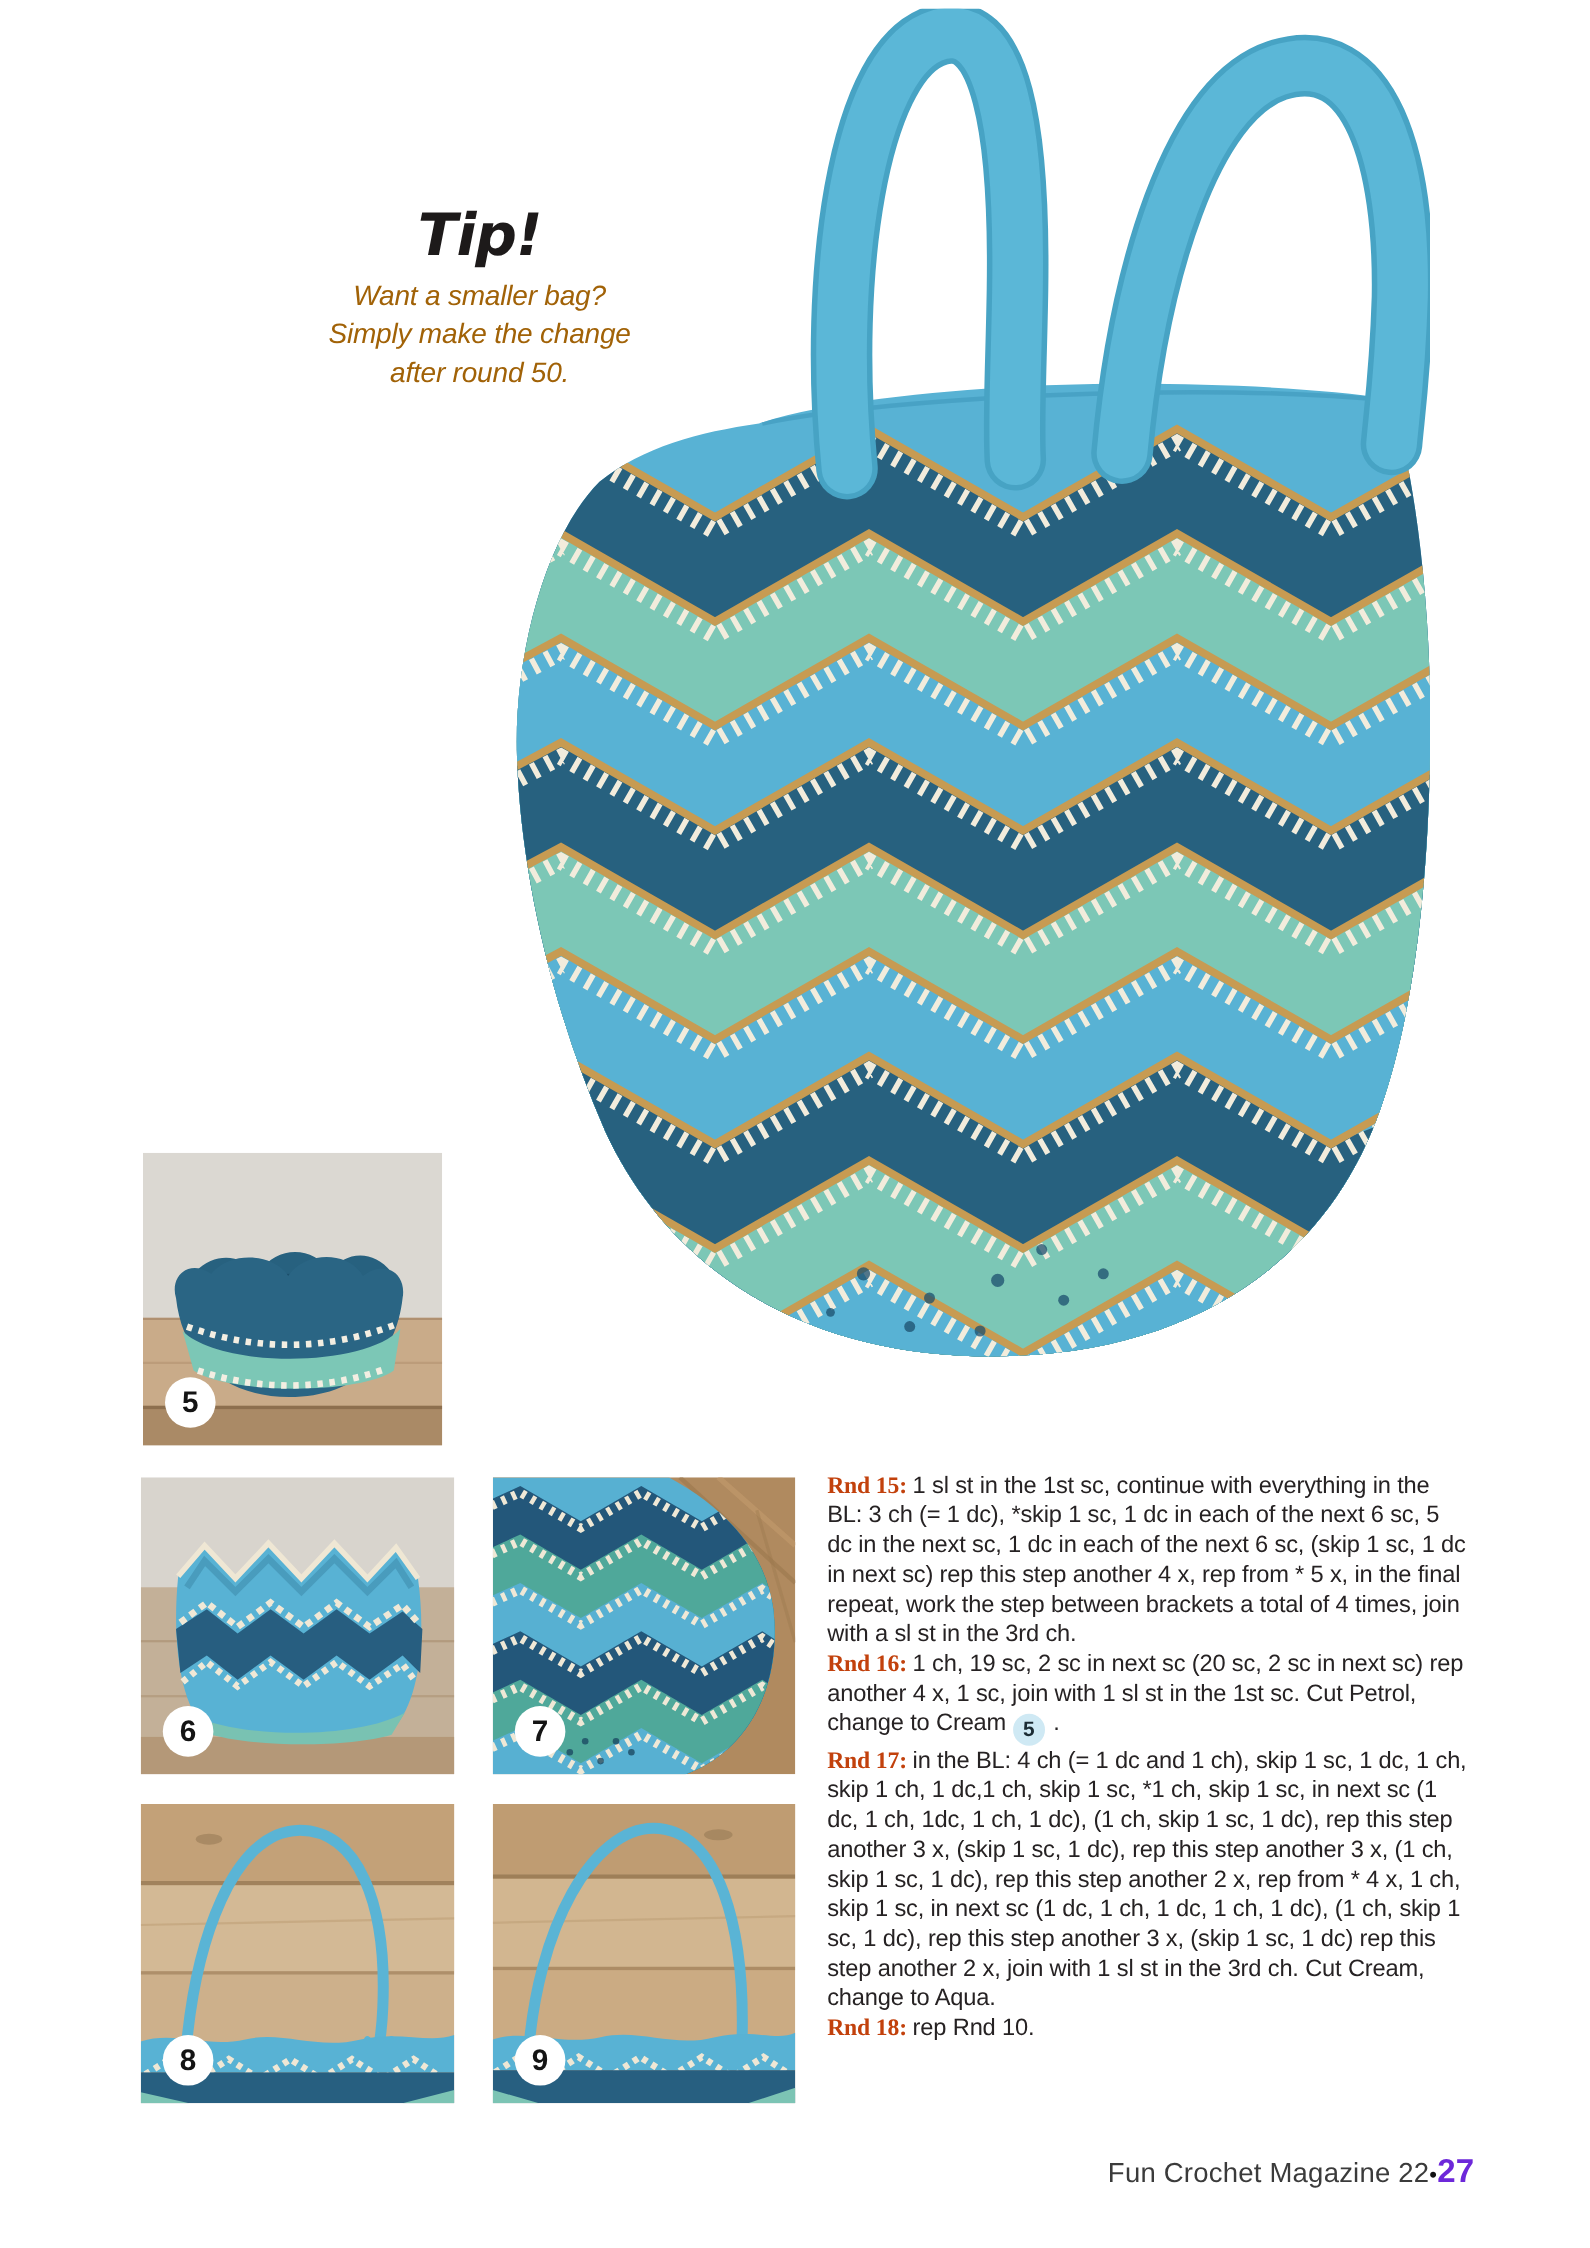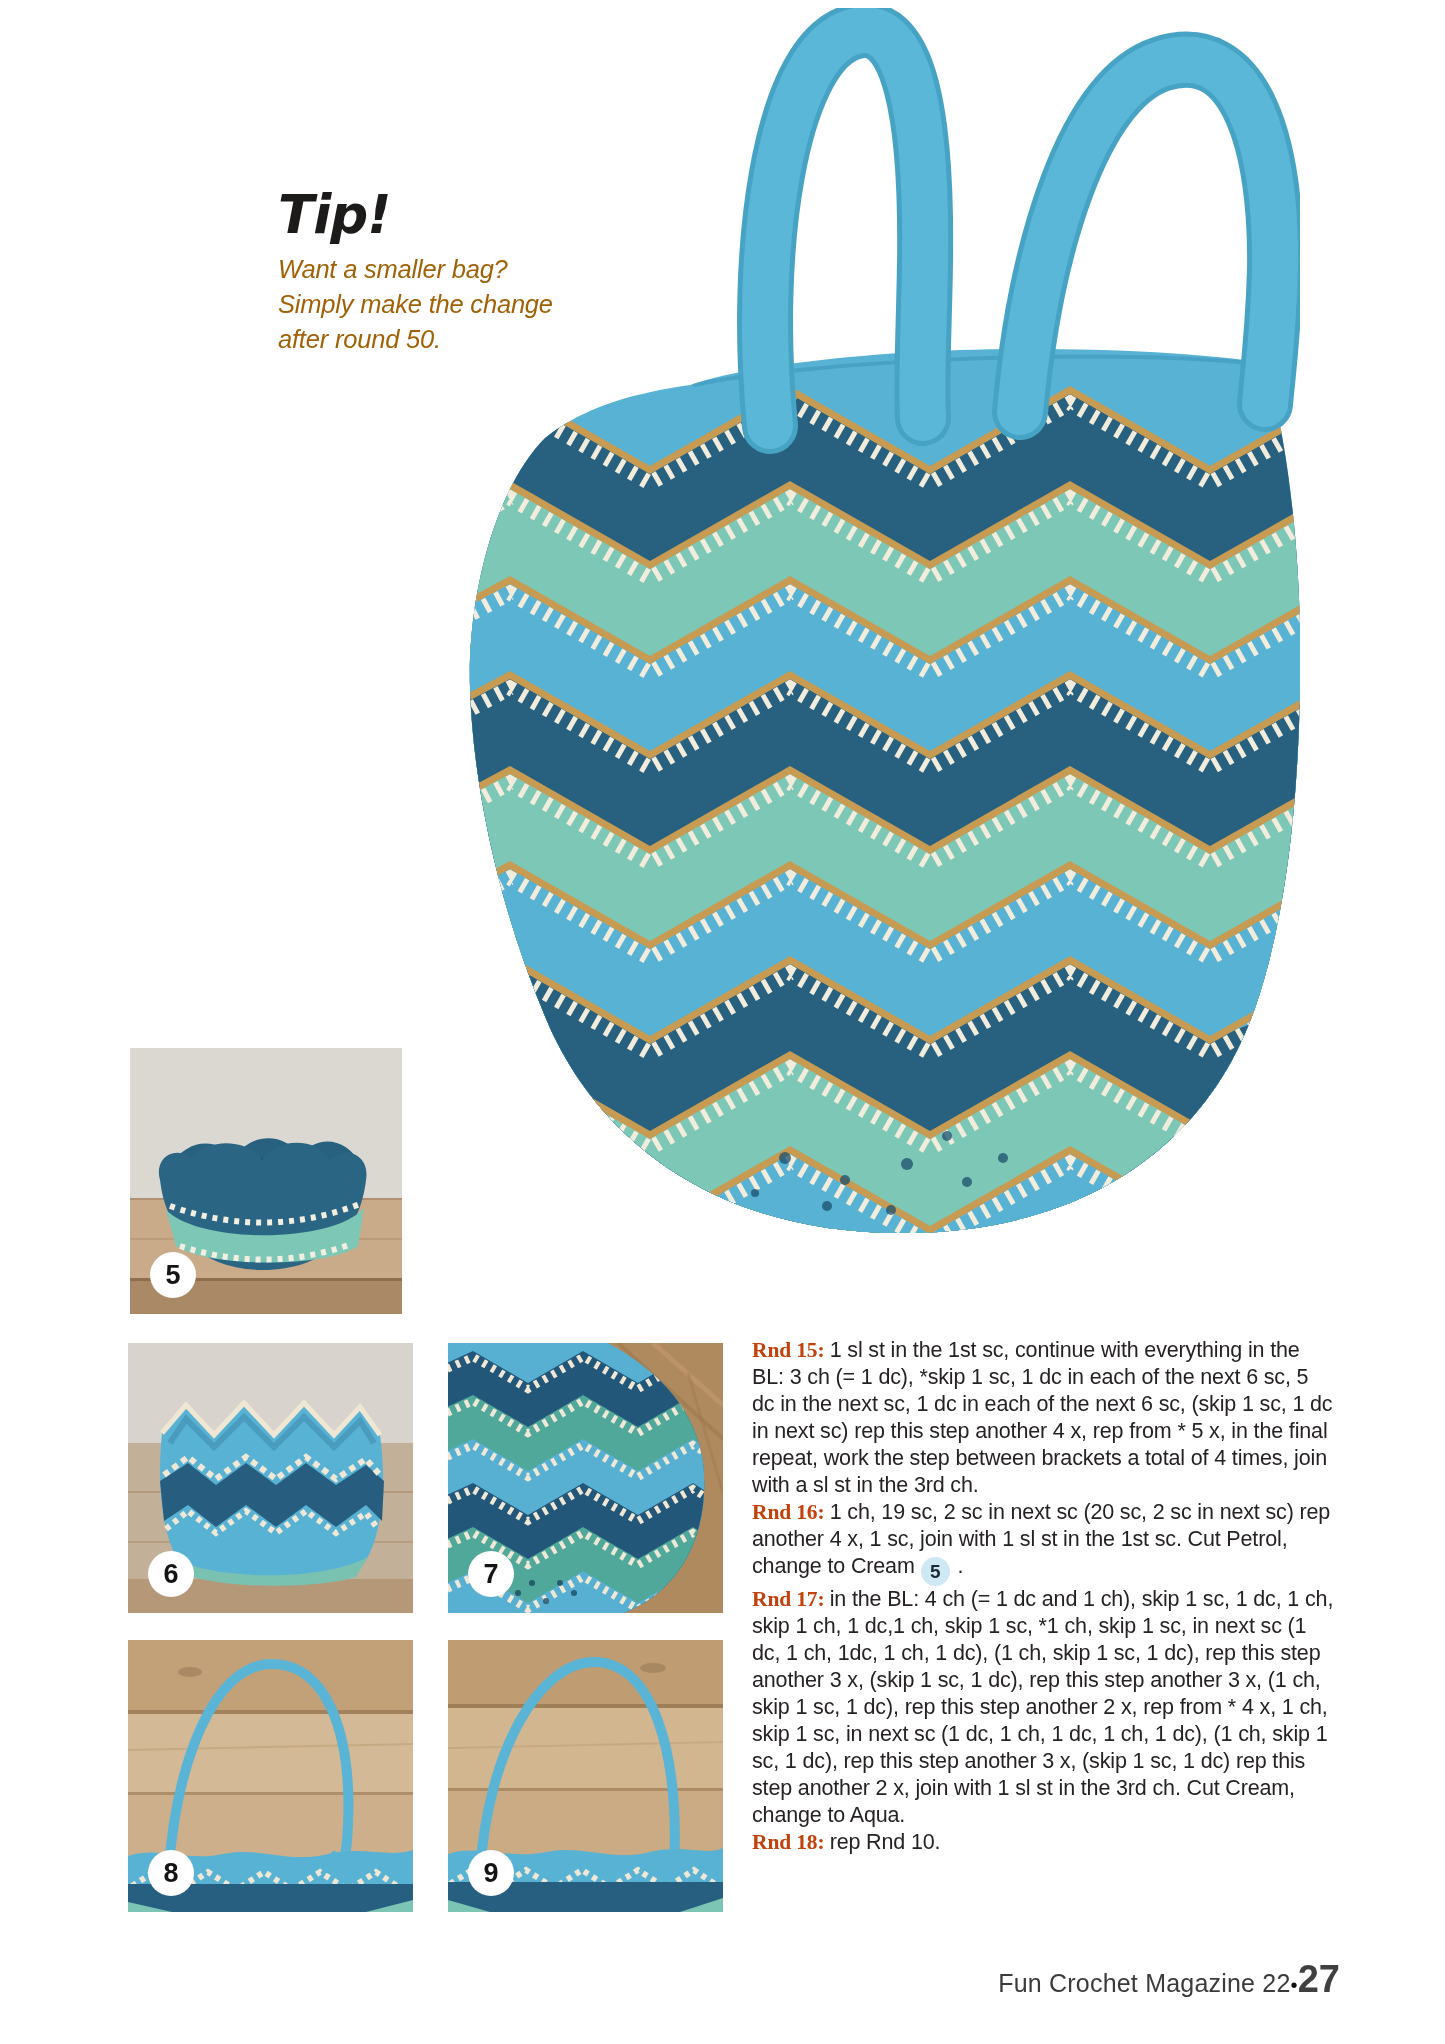--- a/index.html
+++ b/index.html
@@ -2,21 +2,21 @@
 <html><head>
 <meta charset="utf-8">
 <style>
   html,body { margin:0; padding:0; background:#ffffff; }
   .page {
     position:relative; width:1445px; height:2044px; background:#ffffff;
     font-family:"Liberation Sans", sans-serif; overflow:hidden;
   }
 
   
-  .tip { position:absolute; left:278px; top:186px; width:316px; color:#1d1a1a; }
+  .tip { position:absolute; left:278px; top:186px; width:316px; text-align:center; color:#1d1a1a; }
   .tip .tip-title {
     font-family:"DejaVu Sans", sans-serif;
     font-weight:bold; font-style:italic; font-size:53px; line-height:58px;
     letter-spacing:-1px; margin:0 0 8px 0;
   }
   .tip .tip-line {
     font-style:italic; font-size:25.5px; line-height:35px; margin:0; color:#a16207;
     letter-spacing:-0.2px;
   }
 
@@ -47,21 +47,21 @@
   }
   .cont-arrow { color:#8c8c8c; font-weight:bold; margin-left:12px; letter-spacing:-2px; }
 
   
   .footer {
     position:absolute; top:1958px; right:105px;
     display:flex; align-items:baseline; gap:0;
     color:#3b3b3b; font-size:25px; letter-spacing:0.2px;
   }
   .footer .dot { font-size:20px; color:#111111; }
-  .footer .pg { font-size:38px; font-weight:bold; color:#404040; letter-spacing:0; }
+  .footer .pg { font-size:30px; font-weight:bold; color:#6d28d9; letter-spacing:0; }
 </style>
 </head>
 <body>
 
 <div class="page">
 
   <div class="tip">
     <div class="tip-title">Tip!</div>
     <p class="tip-line">Want a smaller bag?</p>
     <p class="tip-line">Simply make the change</p>

